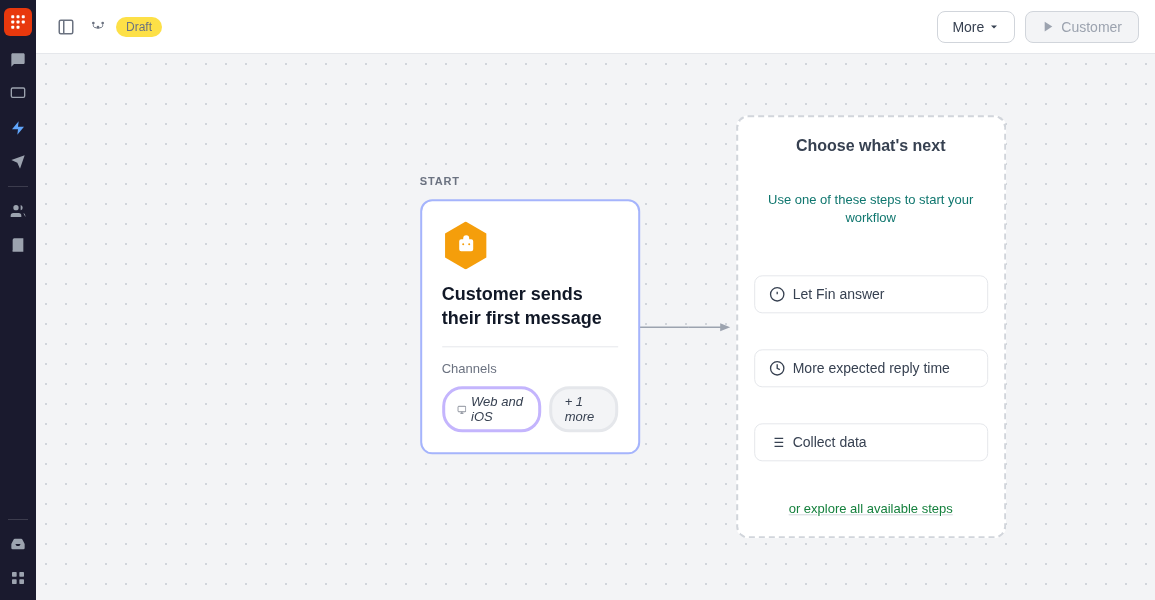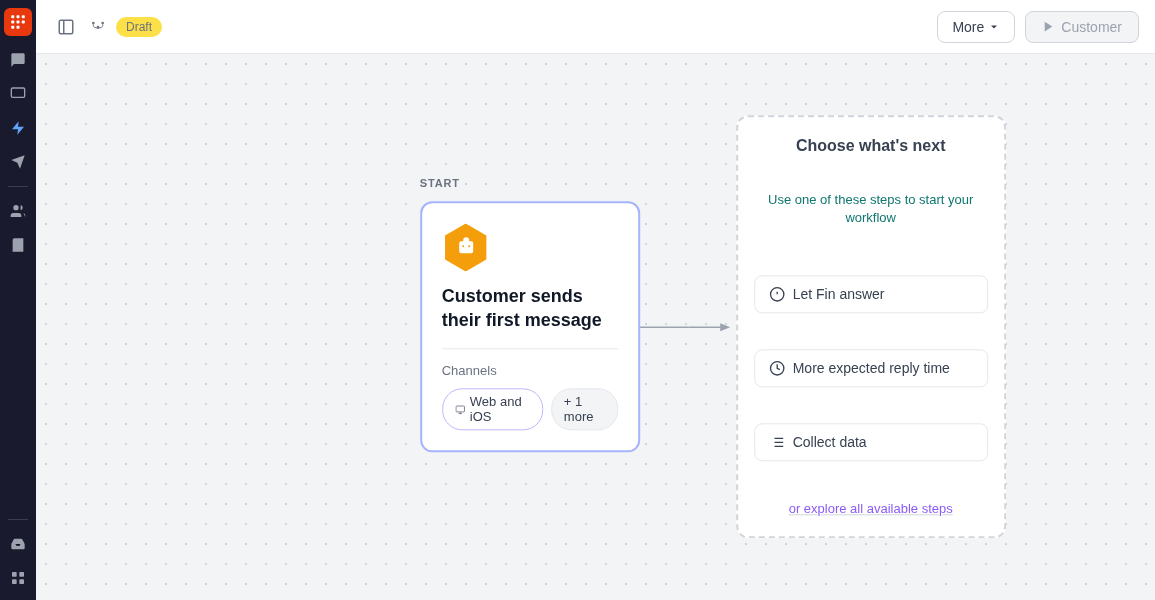--- a/index.html
+++ b/index.html
@@ -208,26 +208,27 @@
     }
     .start-card-channels {
       display: flex;
       gap: 8px;
     }
     .channel-tag {
       display: flex;
       align-items: center;
       gap: 5px;
       padding: 5px 12px;
-      border: 1px solid #c4b5fd;
+      border: 3px solid #c4b5fd;
       border-radius: 20px;
       font-size: 13px;
       color: #374151;
       background: white;
       cursor: pointer;
+      font-style: italic;
     }
     .channel-tag svg { width: 13px; height: 13px; fill: #6b7280; }
     .channel-tag.more-tag {
       background: #f3f4f6;
       border-color: #e5e7eb;
     }
 
     
     .arrow-connector {
       display: flex;
@@ -279,21 +280,21 @@
       font-weight: 400;
       color: #374151;
       margin-bottom: 8px;
     }
     .step-button svg { width: 16px; height: 16px; flex-shrink: 0; }
     .step-button.fin-btn svg { fill: #374151; }
     .step-button.reply-btn svg { fill: #374151; }
     .step-button.collect-btn svg { fill: #374151; }
     .explore-link {
       font-size: 13px;
-      color: #8b5cf6;
+      color: #15803d;
       text-align: center;
       margin-top: 4px;
       cursor: pointer;
       text-decoration: underline;
       text-decoration-color: #d1d5db;
     }
   </style>
 </head>
 <body>
 

